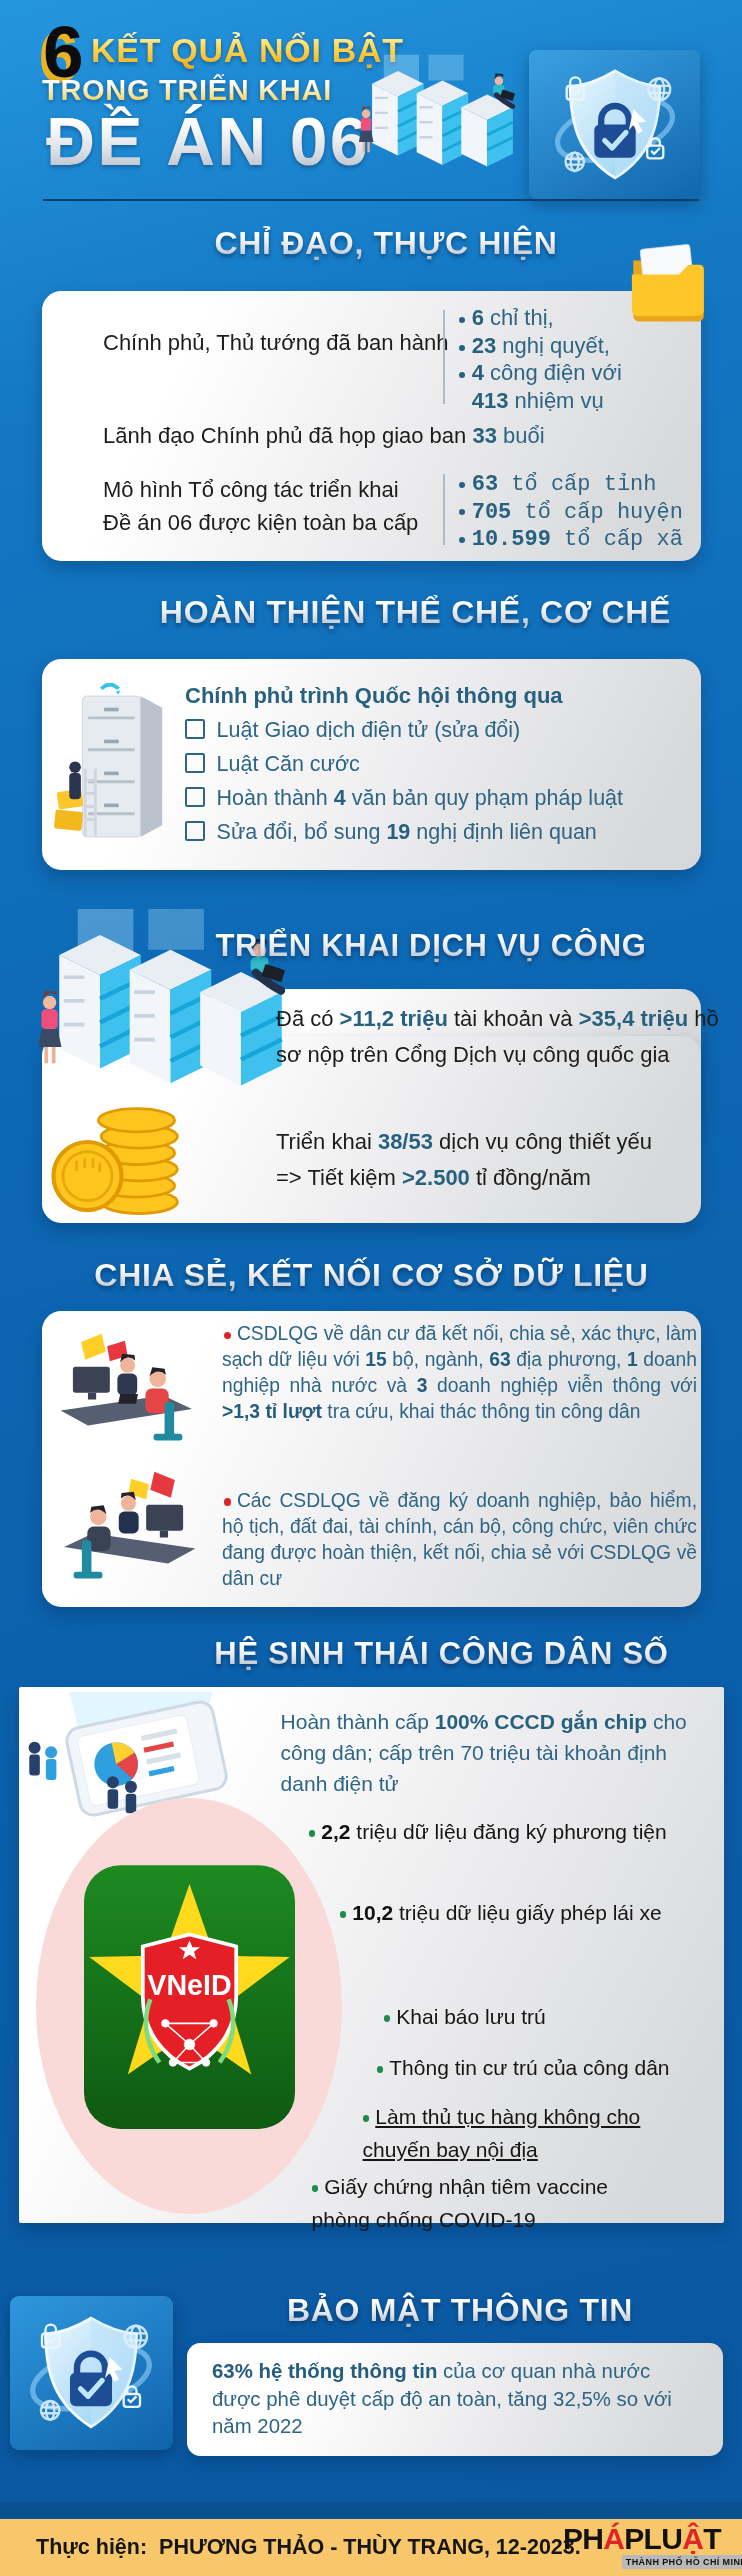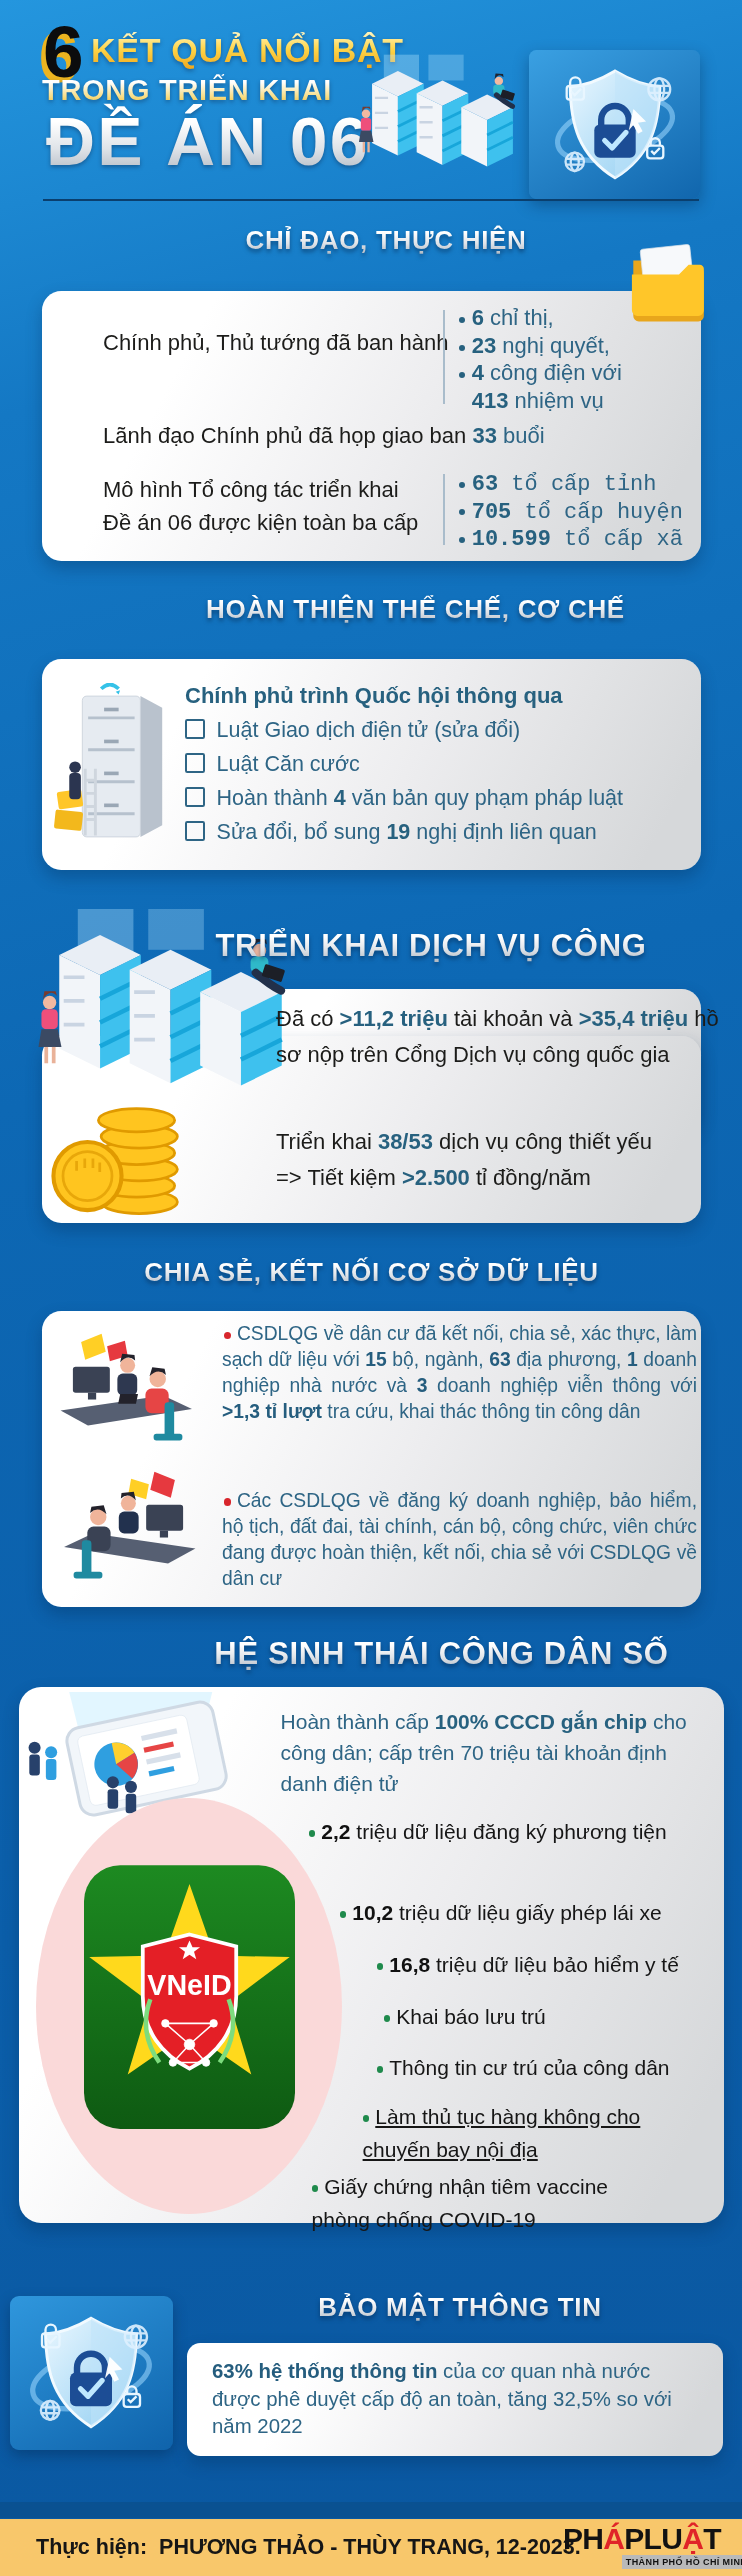--- a/index.html
+++ b/index.html
@@ -8,21 +8,21 @@
         background:linear-gradient(165deg,#2496de 0%,#1478c4 15%,#0d68b4 40%,#0b5ea9 70%,#0a57a0 100%);}
   .abs{position:absolute;}
   
   .grad{font-weight:900;letter-spacing:0.7px;}
   .grad-gold{color:#ffc92e;background-image:linear-gradient(180deg,#fff7c8 0%,#ffd64a 45%,#efa61a 100%);}
   .grad-whitegold{color:#ffe9a6;background-image:linear-gradient(180deg,#ffffff 25%,#f8dc80 70%,#edb42a 100%);}
   .grad-silver{color:#eef1f5;background-image:linear-gradient(180deg,#ffffff 25%,#dfe3e8 60%,#a8b1bc 100%);}
   @supports (-webkit-background-clip: text){
     .grad{-webkit-background-clip:text;background-clip:text;color:transparent;}
   }
-  .sec-title{font-weight:800;font-size:26px;text-align:center;letter-spacing:0.7px;
+  .sec-title{font-weight:800;font-size:32px;text-align:center;letter-spacing:0.7px;
              filter:drop-shadow(0 3px 2.2px rgba(3,38,76,.55));}
   
   .card{background:linear-gradient(118deg,#ffffff 22%,#ededef 55%,#d6d8da 92%);
         border-radius:19.3px;box-shadow:0 7.4px 16.3px rgba(3,40,80,.30);}
   
   .black-t{color:#1c1c1a;font-size:22px;margin-left:37px;}
   .teal{color:#2e6585;}
   .navy-b{color:#27617f;font-weight:800;}
   .stat-line{font-size:22px;color:#2e6585;line-height:27.5px;white-space:nowrap;}
   .stat-line .snum{color:#27617f;font-weight:800;}
@@ -272,21 +272,21 @@
     </svg>
     <p class="s4p abs" style="left:180px;top:10.4px;width:475px;">
       <span class="rdot"></span><span>CSDLQG về dân cư đã kết nối, chia sẻ, xác thực, làm sạch dữ liệu với </span><b>15</b><span> bộ, ngành, </span><b>63</b><span> địa phương, </span><b>1</b><span> doanh nghiệp nhà nước và </span><b>3</b><span> doanh nghiệp viễn thông với </span><b>&gt;1,3 tỉ lượt</b><span> tra cứu, khai thác thông tin công dân</span>
     </p>
     <p class="s4p abs" style="left:180px;top:177px;width:475px;">
       <span class="rdot"></span><span>Các CSDLQG về đăng ký doanh nghiệp, bảo hiểm, hộ tịch, đất đai, tài chính, cán bộ, công chức, viên chức đang được hoàn thiện, kết nối, chia sẻ với CSDLQG về dân cư</span>
     </p>
   </div>
 
   <div class="abs sec-title grad grad-silver" style="left:141px;top:1636px;width:601px;font-size:31px;">HỆ SINH THÁI CÔNG DÂN SỐ</div>
-  <div class="abs card" style="left:18.6px;top:1687px;width:705px;height:536px;border-radius:22px;">
+  <div class="abs card" style="left:18.6px;top:1687px;width:705px;height:536px;border-radius:2px;">
     <svg class="abs" style="left:3px;top:4.5px;" width="245" height="128" viewBox="0 0 320 170">
       <polygon points="60,0 250,0 220,120 90,120" fill="rgba(190,235,255,.45)"></polygon>
       <g transform="rotate(-12 160 90)">
         <rect x="64" y="30" width="198" height="118" rx="18" fill="#f2f6fa" stroke="#cfd9e4" stroke-width="4"></rect>
         <rect x="78" y="42" width="148" height="94" rx="8" fill="#ffffff" stroke="#e3eaf2"></rect>
         <circle cx="122" cy="88" r="29" fill="#2f9fe0"></circle>
         <path d="M122 88 L122 59 A29 29 0 0 1 149 78 Z" fill="#ffd02e"></path>
         <path d="M122 88 L149 78 A29 29 0 0 1 139 111 Z" fill="#e64545"></path>
         <rect x="162" y="58" width="48" height="7" fill="#d8e0ea"></rect>
         <rect x="162" y="74" width="40" height="7" fill="#e64545"></rect>
@@ -320,21 +320,20 @@
           <circle cx="172" cy="210" r="5"></circle>
         <circle cx="118" cy="262" r="5"></circle>
           <circle cx="162" cy="262" r="5"></circle>
         <path d="M140 238 L108 210 M140 238 L172 210 M140 238 L118 262 M140 238 L162 262 M108 210 L172 210 M118 262 L162 262" stroke-width="2" fill="none"></path>
       </g>
       <path d="M88 178 q-16 44 12 84" stroke="#7ddc7d" stroke-width="6" fill="none"></path>
       <path d="M192 178 q16 44 -12 84" stroke="#7ddc7d" stroke-width="6" fill="none"></path>
     </svg>
     <div class="abs s5-item" style="left:290px;top:128px;width:390px;"><span class="gdot"></span><b>2,2</b><span> triệu dữ liệu đăng ký phương tiện</span></div>
     <div class="abs s5-item" style="left:321px;top:209px;width:386px;"><span class="gdot"></span><b>10,2</b><span> triệu dữ liệu giấy phép lái xe</span></div>
-    <div class="abs s5-item" style="left:358px;top:261px;width:356px;"><span class="gdot"></span><b>16,8</b><span> triệu dữ liệu bảo hiểm y tế</span></div>
     <div class="abs s5-item" style="left:365px;top:313px;width:312px;"><span class="gdot"></span><b></b><span>Khai báo lưu trú</span></div>
     <div class="abs s5-item" style="left:358px;top:364px;width:356px;"><span class="gdot"></span><b></b><span>Thông tin cư trú của công dân</span></div>
     <div class="abs s5-item" style="left:344px;top:413px;width:290px;text-decoration:underline;"><span class="gdot"></span><b></b><span>Làm thủ tục hàng không cho chuyến bay nội địa</span></div>
     <div class="abs s5-item" style="left:293px;top:483px;width:349px;"><span class="gdot"></span><b></b><span>Giấy chứng nhận tiêm vaccine phòng chống COVID-19</span></div>
   </div>
 
   <div class="abs s6-box" style="left:9.7px;top:2296px;width:163px;height:154px;">
     <svg width="140" height="140" viewBox="0 0 240 240">
         <use href="#shieldg"></use>
       </svg>

